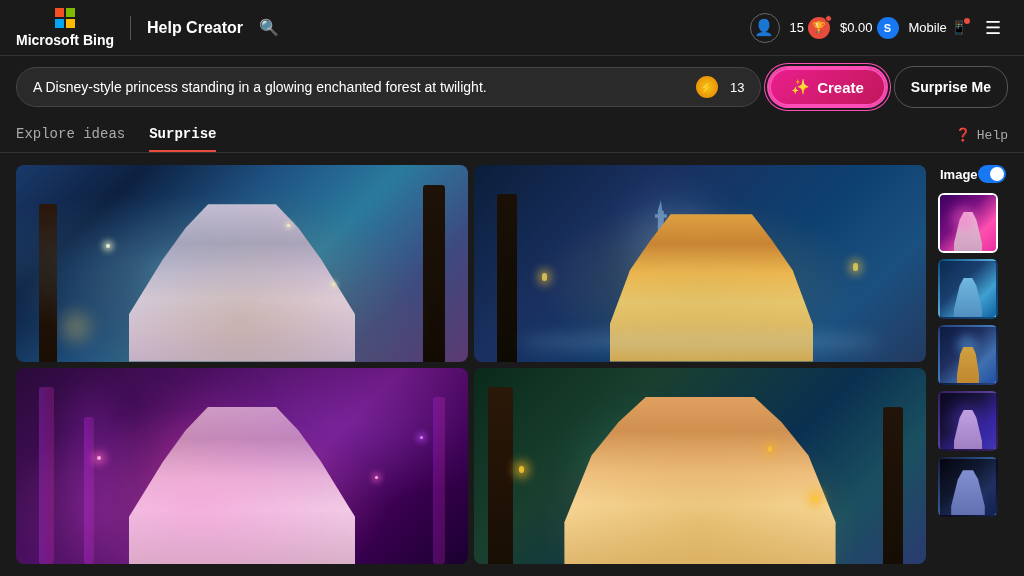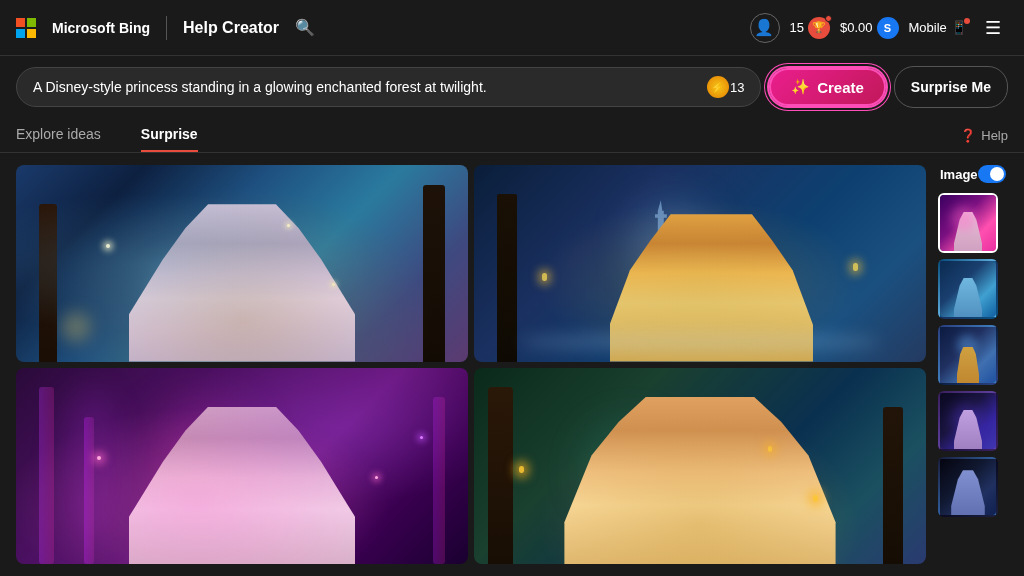--- a/index.html
+++ b/index.html
@@ -18,21 +18,22 @@
       align-items: center;
       background: #1a1a1a;
       border-bottom: 1px solid #333;
       padding: 0 16px;
       height: 56px;
       gap: 12px;
     }
     .header-logo {
       display: flex;
       align-items: center;
-      gap: 16px;
+      gap: 4px;
+      flex-direction: column;
     }
     .ms-logo {
       width: 20px;
       height: 20px;
       display: grid;
       grid-template-columns: 1fr 1fr;
       gap: 2px;
     }
     .ms-logo-sq { width: 9px; height: 9px; }
     .ms-logo-sq:nth-child(1) { background: #f25022; }
@@ -191,21 +192,21 @@
       display: flex;
       align-items: center;
       justify-content: center;
       font-size: 10px;
       color: #fff;
       font-weight: 700;
     }
     .boost-count {
       font-size: 13px;
       color: #fff;
-      margin-left: 1px;
+      margin-left: 12px;
     }
     .create-btn {
       background: linear-gradient(135deg, #e91e8c, #c2185b);
       border: 2px solid #ff4db8;
       border-radius: 20px;
       color: #fff;
       font-size: 15px;
       font-weight: 700;
       padding: 8px 20px;
       cursor: pointer;
@@ -224,21 +225,22 @@
       padding: 12px 16px;
       cursor: pointer;
     }
 
     
     .tabs-row {
       display: flex;
       align-items: center;
       padding: 0 16px;
       border-bottom: 1px solid #333;
-      gap: 40px;
+      gap: 24px;
+      font-family: Liberation Mono, monospace;
     }
     .tab {
       font-size: 14px;
       padding: 8px 0;
       cursor: pointer;
       color: #aaa;
       border-bottom: 2px solid transparent;
     }
     .tab.active {
       color: #fff;

